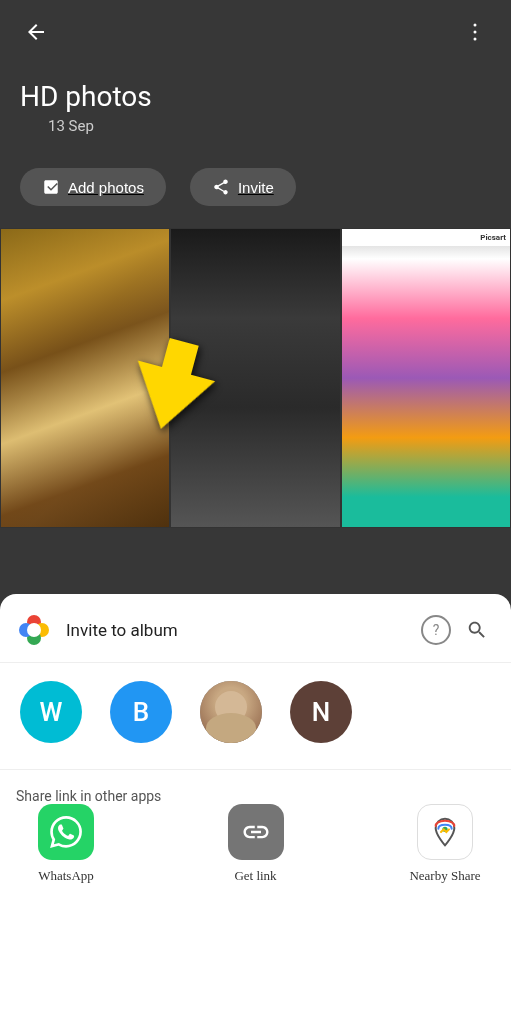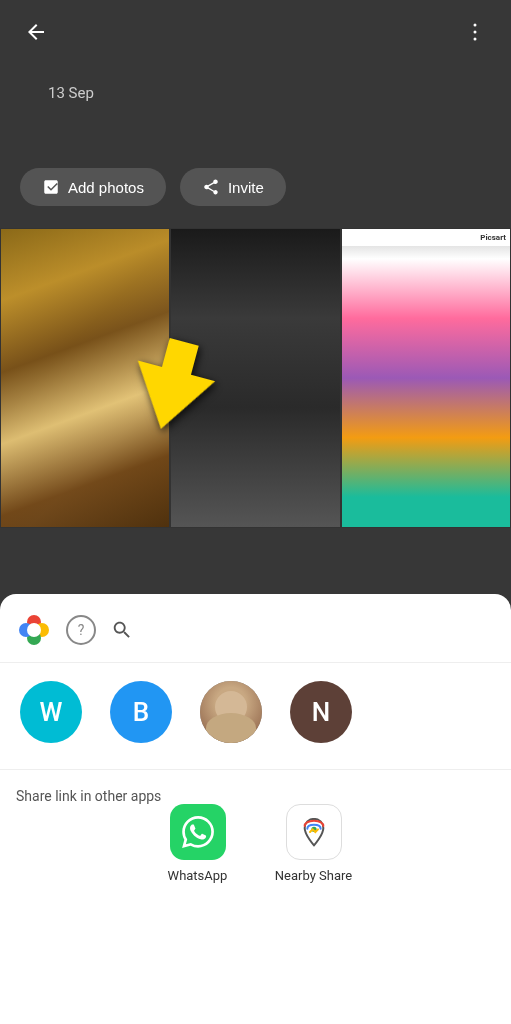--- a/index.html
+++ b/index.html
@@ -65,22 +65,23 @@
       margin-top: 4px;
       margin-left: 28px;
     }
 
     
     .action-buttons {
       position: absolute;
       top: 168px;
       left: 20px;
       display: flex;
-      gap: 14px;
+      gap: 24px;
       z-index: 10;
+      text-decoration: underline;
     }
 
     .action-btn {
       background: rgba(255,255,255,0.15);
       border: none;
       border-radius: 30px;
       padding: 10px 22px;
       color: #fff;
       font-size: 15px;
       display: flex;
@@ -249,21 +250,22 @@
     }
 
     .share-link-label {
       font-size: 14px;
       color: #555;
     }
 
     .share-apps-row {
       display: flex;
       gap: 16px;
-      justify-content: center;
+      justify-content: space-between;
+      font-family: Liberation Serif, serif;
     }
 
     .share-app-item {
       display: flex;
       flex-direction: column;
       align-items: center;
       gap: 8px;
       cursor: pointer;
       width: 100px;
     }
@@ -300,20 +302,21 @@
   <div class="more-btn">
     <svg width="24" height="24" viewBox="0 0 24 24" fill="white">
       <circle cx="12" cy="5" r="1.5"></circle>
         <circle cx="12" cy="12" r="1.5"></circle>
         <circle cx="12" cy="19" r="1.5"></circle>
     </svg>
   </div>
 </div>
 
 <div class="title-section">
+  <div class="album-title">HD photos</div>
   <div class="album-date">13 Sep</div>
 </div>
 
 <div class="action-buttons">
   <button class="action-btn">
     <svg width="18" height="18" viewBox="0 0 24 24" fill="white">
         <path d="M19 3H5c-1.1 0-2 .9-2 2v14c0 1.1.9 2 2 2h14c1.1 0 2-.9 2-2V5c0-1.1-.9-2-2-2zm-7 14l-5-5 1.41-1.41L12 14.17l7.59-7.59L21 8l-9 9z"></path>
       </svg>
     <span>Add photos</span>
   </button>
@@ -359,20 +362,21 @@
 
     <div class="google-photos-icon">
       <svg width="36" height="36" viewBox="0 0 36 36">
         <circle cx="18" cy="10" r="7" fill="#EA4335"></circle>
         <circle cx="26" cy="18" r="7" fill="#FBBC04"></circle>
         <circle cx="18" cy="26" r="7" fill="#34A853"></circle>
         <circle cx="10" cy="18" r="7" fill="#4285F4"></circle>
         <circle cx="18" cy="18" r="7" fill="#fff"></circle>
       </svg>
     </div>
+    <span class="invite-text">Invite to album</span>
     <div class="help-btn">
       <span>?</span>
     </div>
     <div class="search-btn">
       <svg width="22" height="22" viewBox="0 0 24 24" fill="#555">
         <path d="M15.5 14h-.79l-.28-.27C15.41 12.59 16 11.11 16 9.5 16 5.91 13.09 3 9.5 3S3 5.91 3 9.5 5.91 16 9.5 16c1.61 0 3.09-.59 4.23-1.57l.27.28v.79l5 4.99L20.49 19l-4.99-5zm-6 0C7.01 14 5 11.99 5 9.5S7.01 5 9.5 5 14 7.01 14 9.5 11.99 14 9.5 14z"></path>
       </svg>
     </div>
   </div>
 
@@ -404,20 +408,28 @@
 
       <div class="share-app-item">
         <div class="share-app-icon whatsapp-icon">
           <svg width="32" height="32" viewBox="0 0 24 24" fill="white">
             <path d="M17.472 14.382c-.297-.149-1.758-.867-2.03-.967-.273-.099-.471-.148-.67.15-.197.297-.767.966-.94 1.164-.173.199-.347.223-.644.075-.297-.15-1.255-.463-2.39-1.475-.883-.788-1.48-1.761-1.653-2.059-.173-.297-.018-.458.13-.606.134-.133.298-.347.446-.52.149-.174.198-.298.298-.497.099-.198.05-.371-.025-.52-.075-.149-.669-1.612-.916-2.207-.242-.579-.487-.5-.669-.51-.173-.008-.371-.01-.57-.01-.198 0-.52.074-.792.372-.272.297-1.04 1.016-1.04 2.479 0 1.462 1.065 2.875 1.213 3.074.149.198 2.096 3.2 5.077 4.487.709.306 1.262.489 1.694.625.712.227 1.36.195 1.871.118.571-.085 1.758-.719 2.006-1.413.248-.694.248-1.289.173-1.413-.074-.124-.272-.198-.57-.347m-5.421 7.403h-.004a9.87 9.87 0 01-5.031-1.378l-.361-.214-3.741.982.998-3.648-.235-.374a9.86 9.86 0 01-1.51-5.26c.001-5.45 4.436-9.884 9.888-9.884 2.64 0 5.122 1.03 6.988 2.898a9.825 9.825 0 012.893 6.994c-.003 5.45-4.437 9.884-9.885 9.884m8.413-18.297A11.815 11.815 0 0012.05 0C5.495 0 .16 5.335.157 11.892c0 2.096.547 4.142 1.588 5.945L.057 24l6.305-1.654a11.882 11.882 0 005.683 1.448h.005c6.554 0 11.89-5.335 11.893-11.893a11.821 11.821 0 00-3.48-8.413z"></path>
           </svg>
         </div>
         <span class="share-app-name">WhatsApp</span>
       </div>
 
+      <div class="share-app-item">
+        <div class="share-app-icon getlink-icon" style="background:#757575;">
+          <svg width="30" height="30" viewBox="0 0 24 24" fill="white">
+            <path d="M3.9 12c0-1.71 1.39-3.1 3.1-3.1h4V7H7c-2.76 0-5 2.24-5 5s2.24 5 5 5h4v-1.9H7c-1.71 0-3.1-1.39-3.1-3.1zM8 13h8v-2H8v2zm9-6h-4v1.9h4c1.71 0 3.1 1.39 3.1 3.1s-1.39 3.1-3.1 3.1h-4V17h4c2.76 0 5-2.24 5-5s-2.24-5-5-5z"></path>
+          </svg>
+        </div>
+        <span class="share-app-name">Get link</span>
+      </div>
 
       <div class="share-app-item">
         <div class="share-app-icon nearby-icon">
           <svg width="32" height="32" viewBox="0 0 24 24">
             <path d="M12 2C8.13 2 5 5.13 5 9c0 5.25 7 13 7 13s7-7.75 7-13c0-3.87-3.13-7-7-7z" fill="none" stroke="#555" stroke-width="1.5"></path>
             <path d="M17 9.5C17 8 15.5 6.5 12 6.5S7 8 7 9.5" fill="none" stroke="#4285F4" stroke-width="1.5" stroke-linecap="round"></path>
             <path d="M19 7.5C19 5.5 16.5 3.5 12 3.5S5 5.5 5 7.5" fill="none" stroke="#EA4335" stroke-width="1.5" stroke-linecap="round"></path>
             <circle cx="12" cy="10" r="2" fill="#34A853"></circle>
 
             <path d="M9 12l2-2 2 2 2-2" fill="none" stroke="#FBBC04" stroke-width="1.5" stroke-linecap="round"></path>

